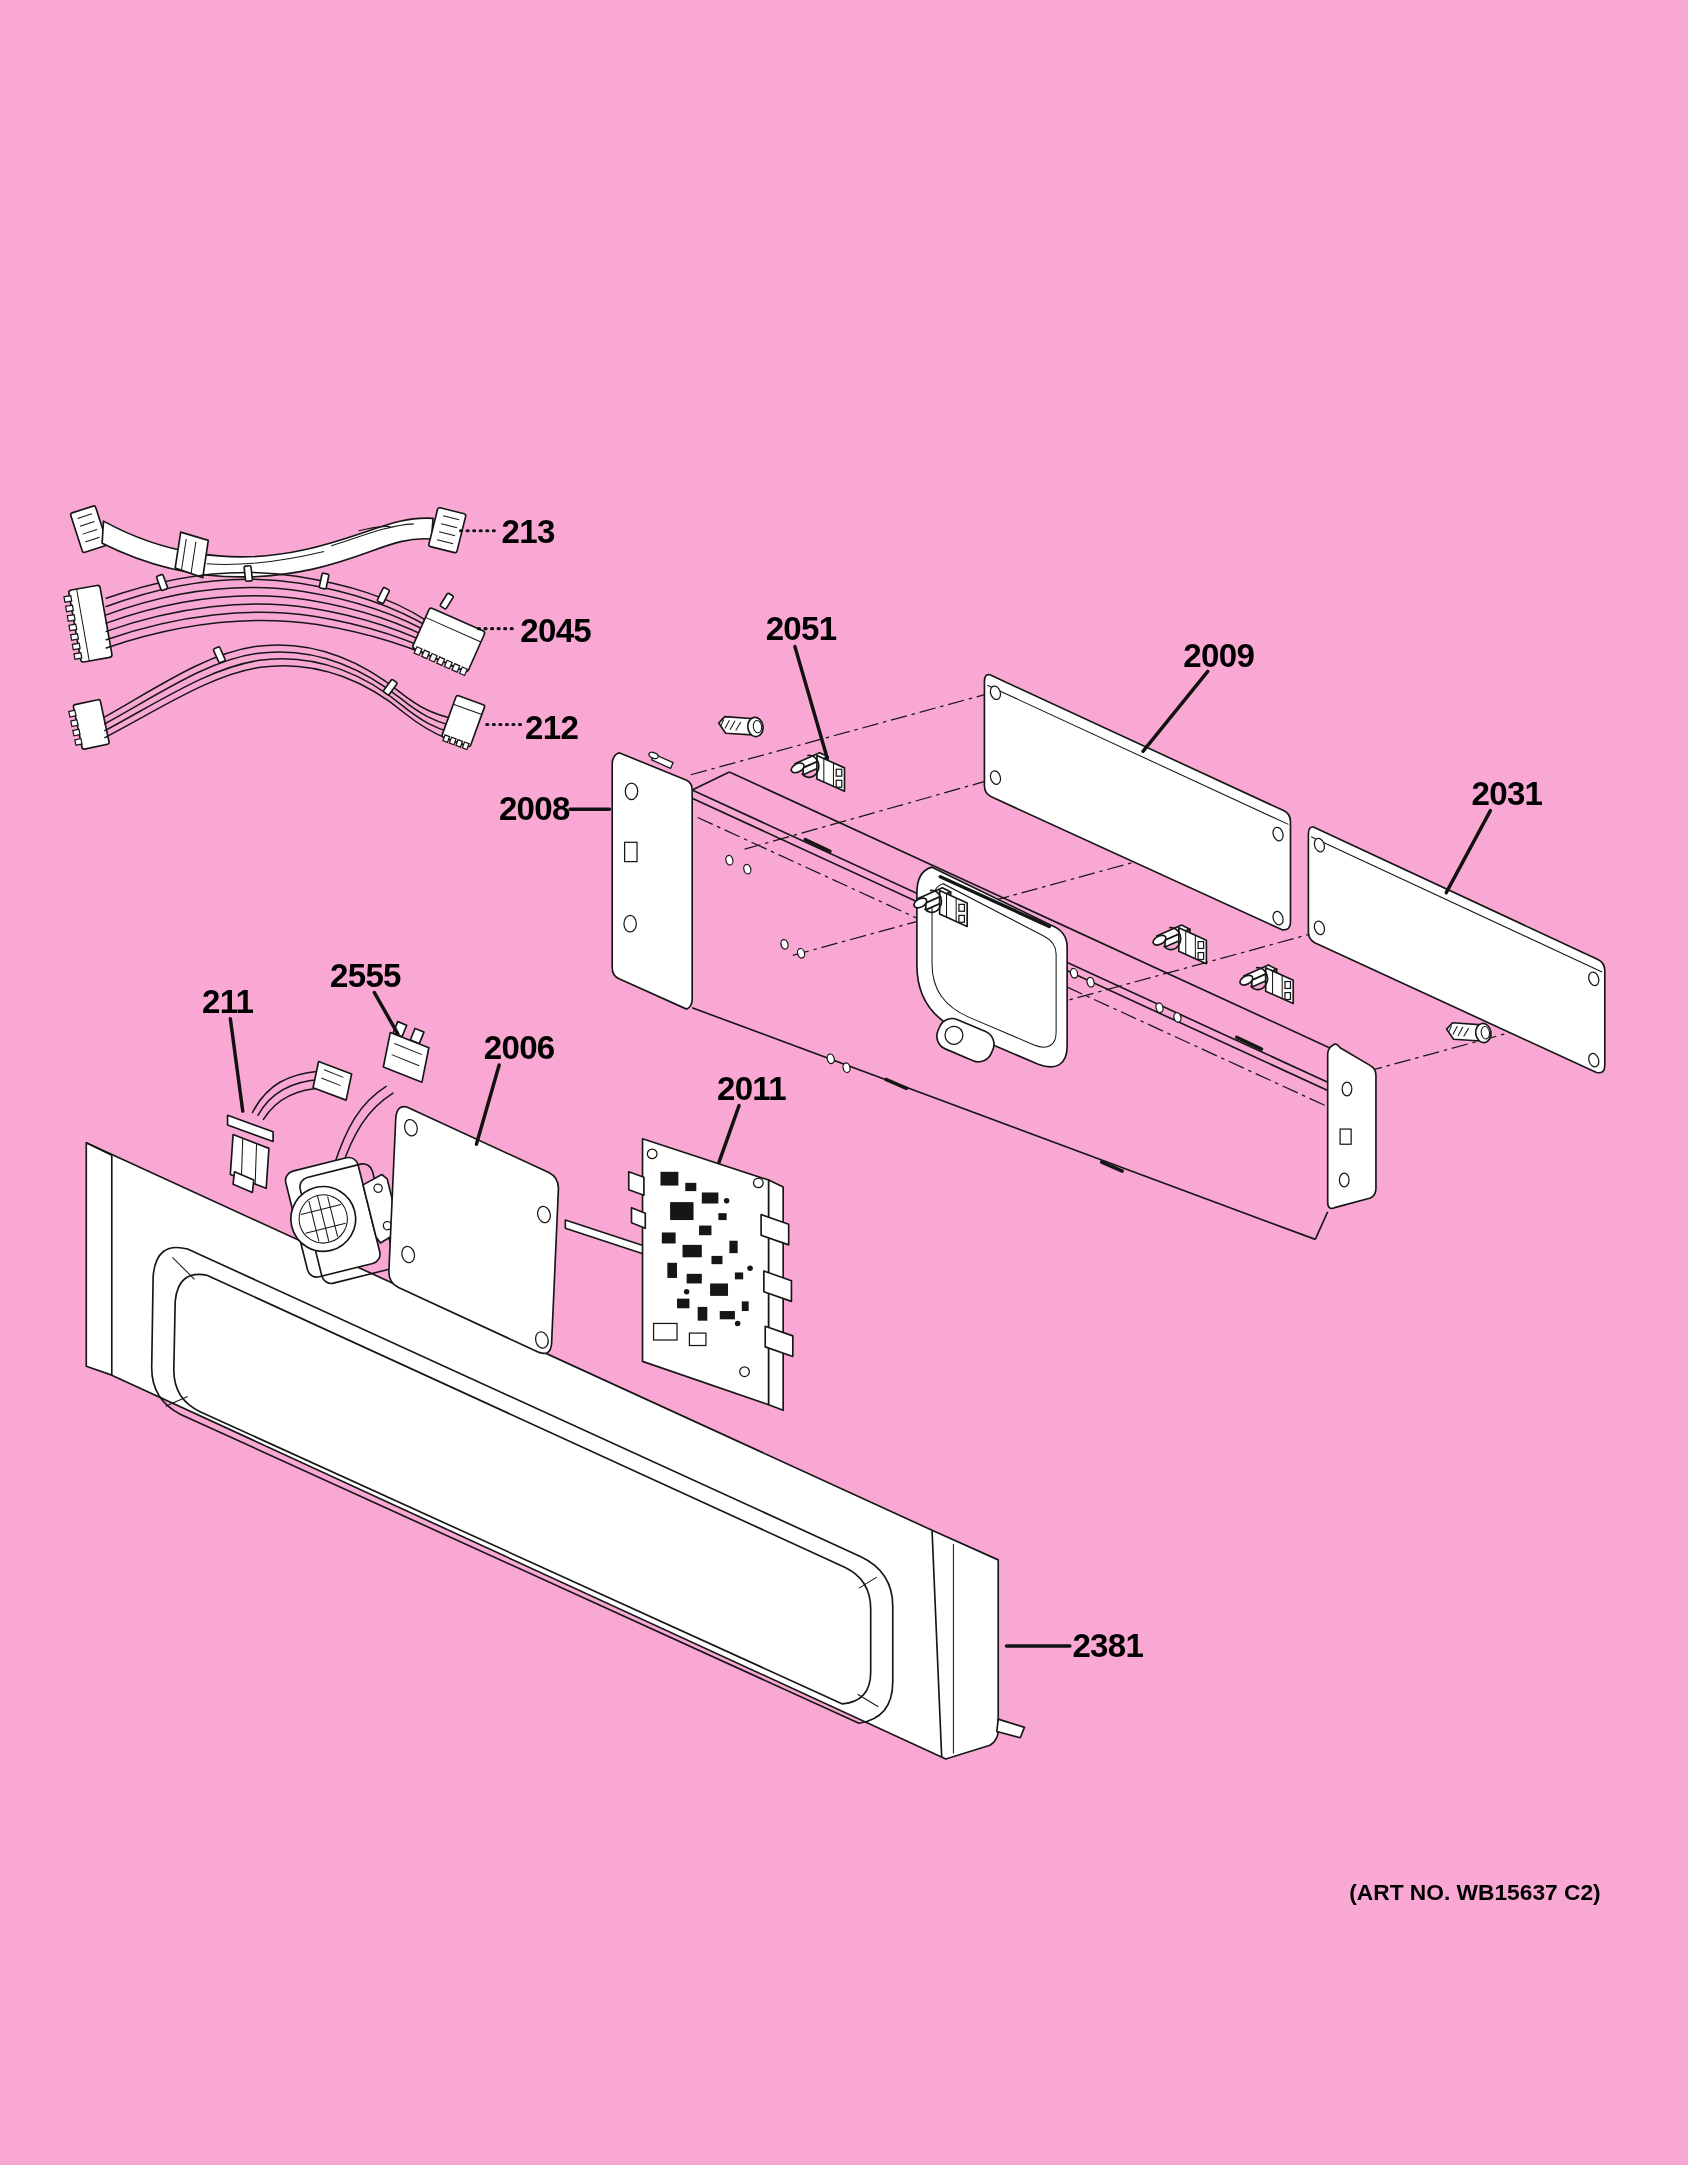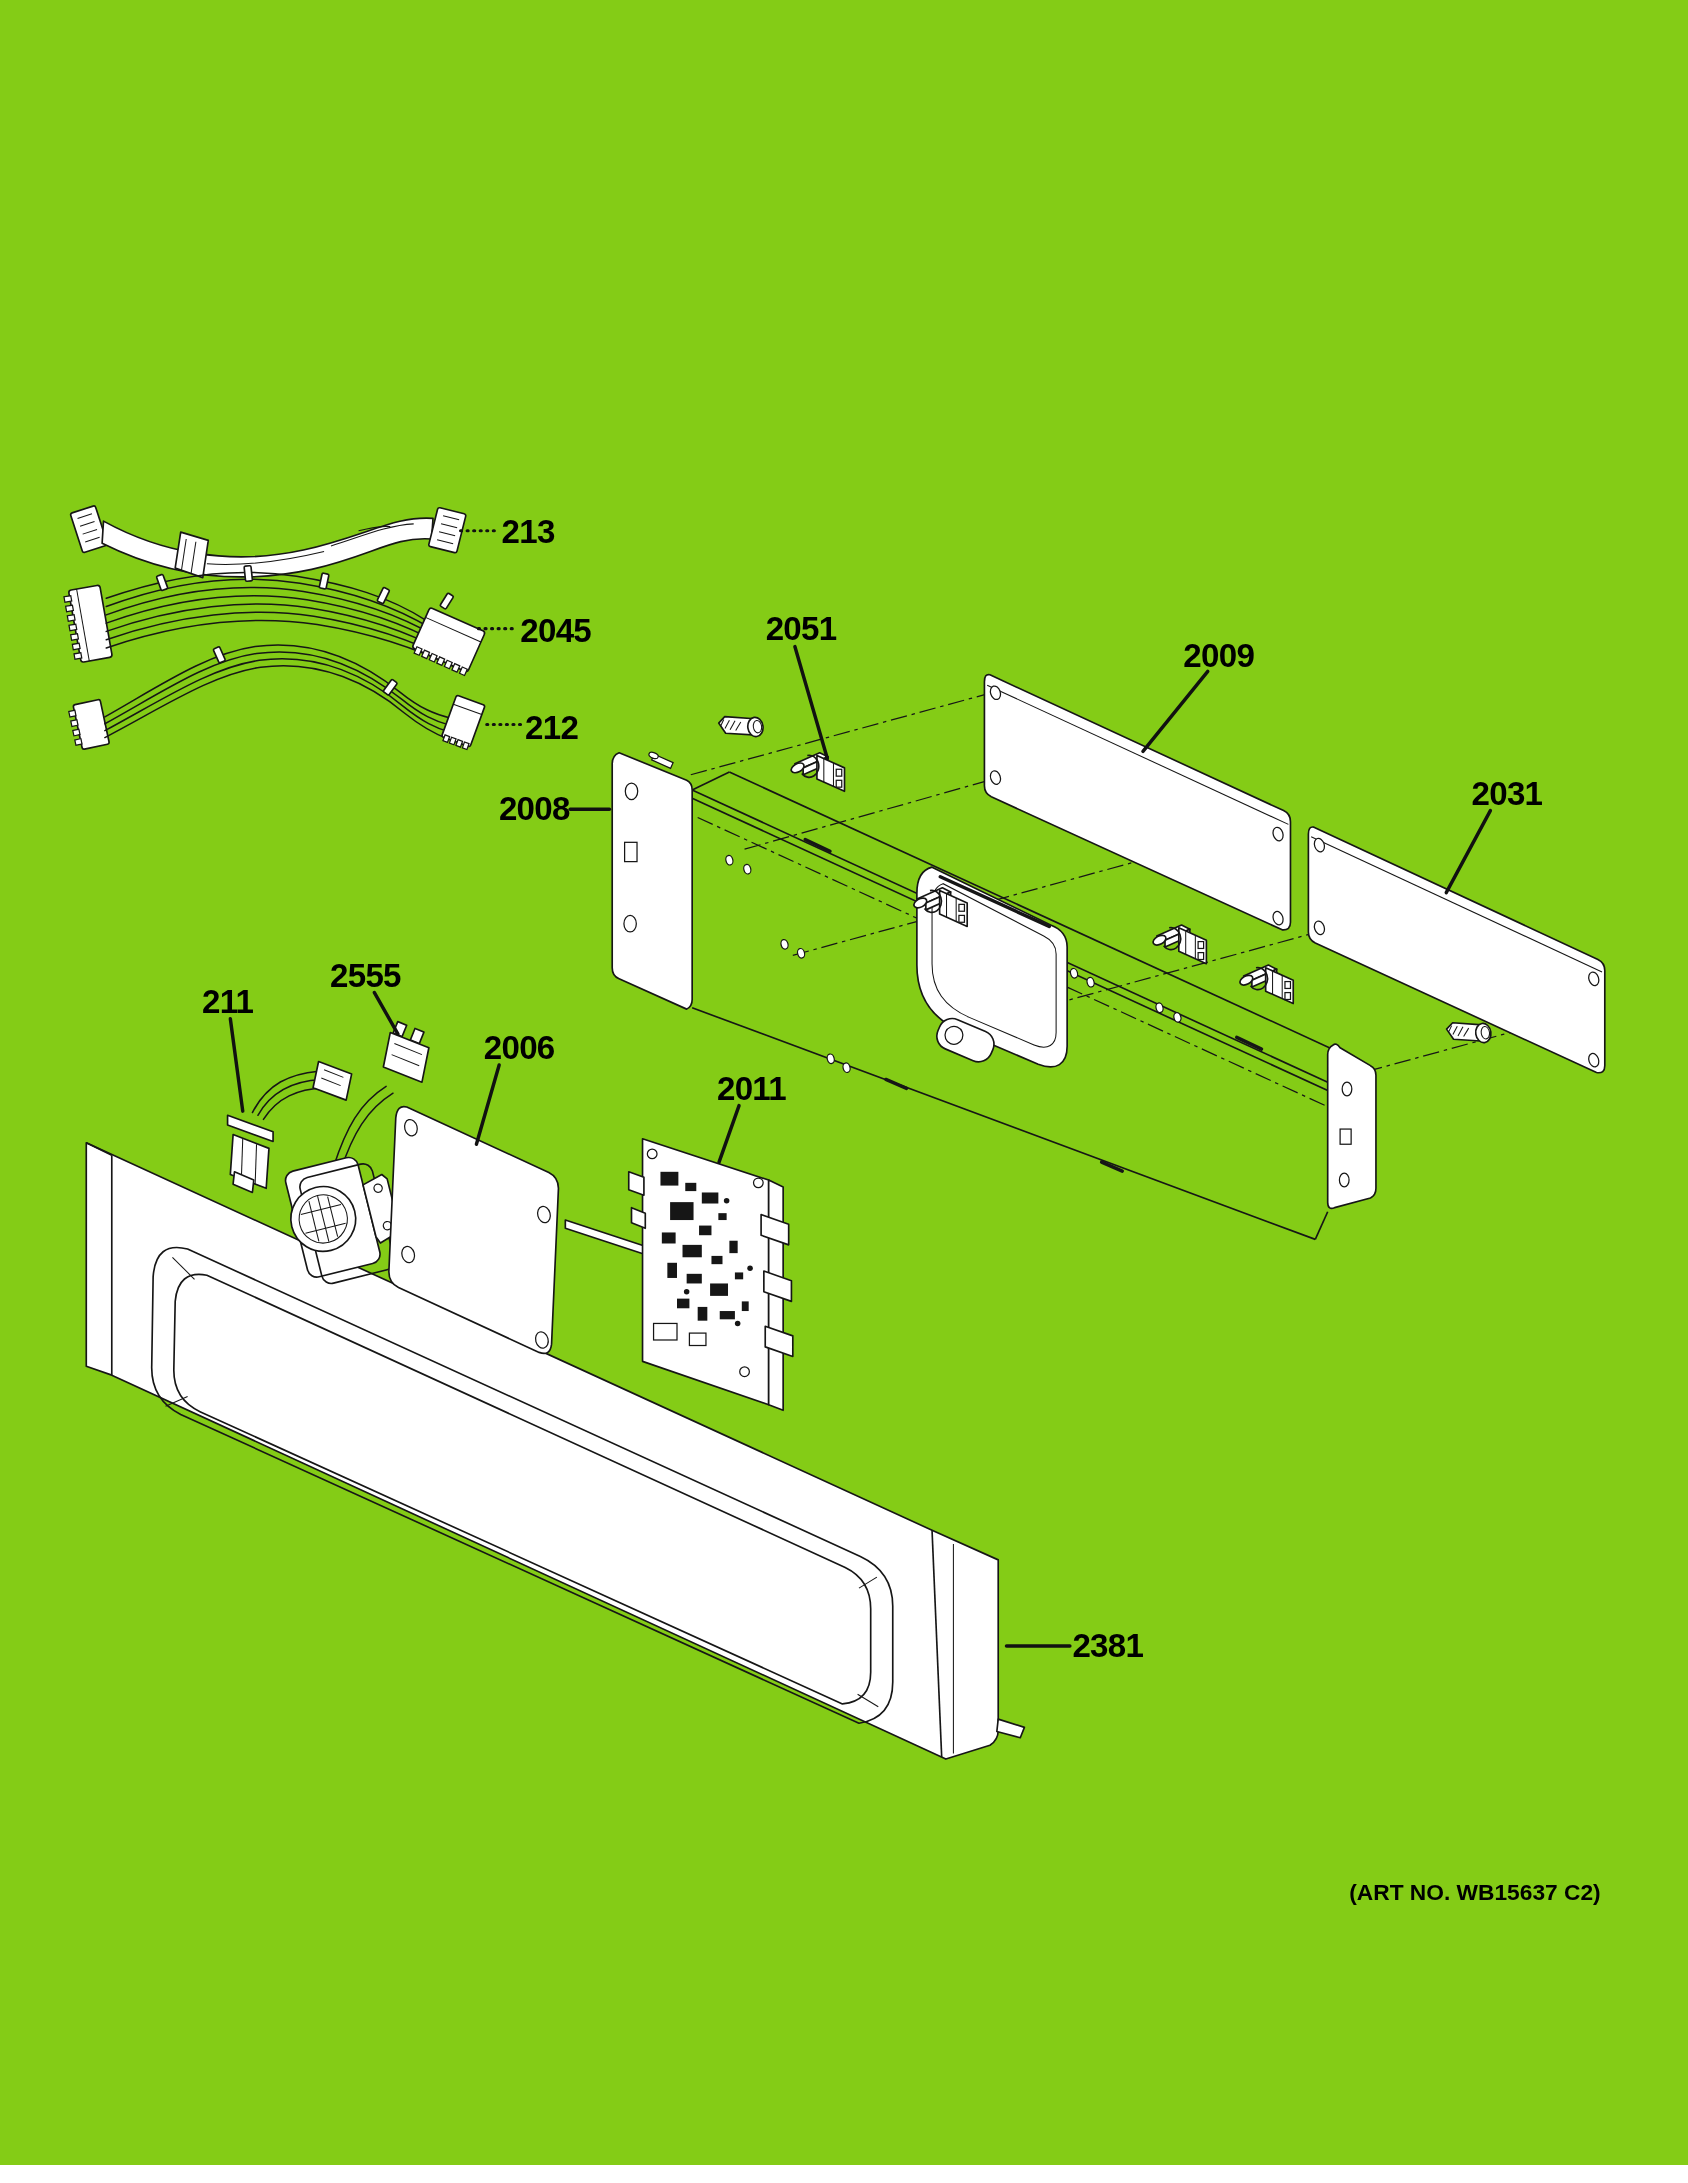--- a/index.html
+++ b/index.html
@@ -1,16 +1,16 @@
 <!DOCTYPE html>
 <html style="font-size:11px"><head>
 <meta charset="utf-8">
 <style>
   html,body{margin:0;padding:0;background:#ffffff;}
-  .canvas{position:relative;width:1689px;height:2165px;background:#84cc16;overflow:hidden;
+  .canvas{position:relative;width:1689px;height:2165px;background:#f9a8d4;overflow:hidden;
           font-family:"Liberation Sans",sans-serif;}
   svg{display:block;}
   .part  {fill:#ffffff;stroke:#161616;stroke-width:2.4;stroke-linejoin:round;}
   .part2 {fill:none;stroke:#161616;stroke-width:2.4;stroke-linejoin:round;}
   .thin  {fill:none;stroke:#161616;stroke-width:1.5;}
   .wire  {fill:none;stroke:#161616;stroke-width:2.2;stroke-linecap:round;}
   .hole  {fill:#ffffff;stroke:#161616;stroke-width:1.8;}
   .tick  {stroke:#161616;stroke-width:5;stroke-linecap:round;}
   .dashdot{fill:none;stroke:#161616;stroke-width:1.8;stroke-dasharray:24 7 5 7;}
   .leader{stroke:#111111;stroke-width:5;stroke-linecap:round;fill:none;}

